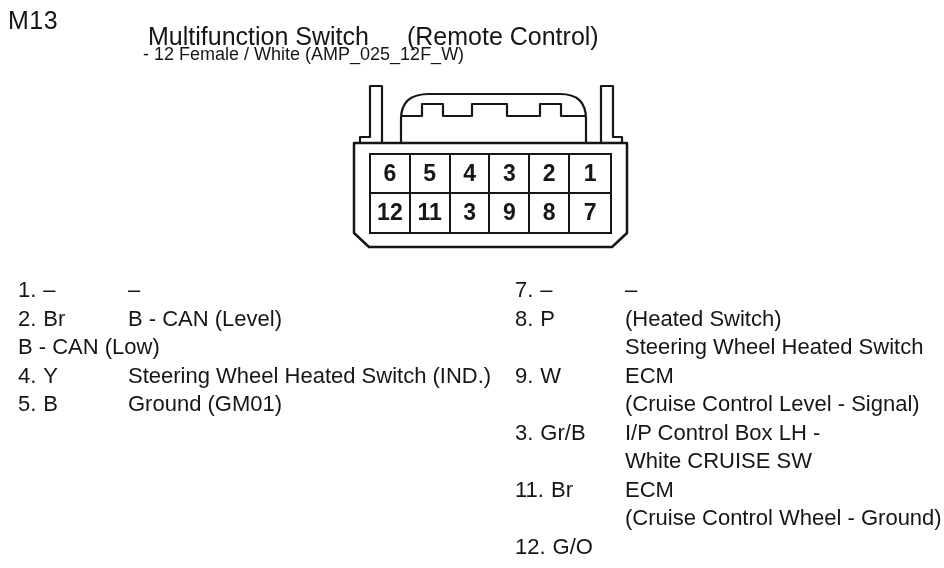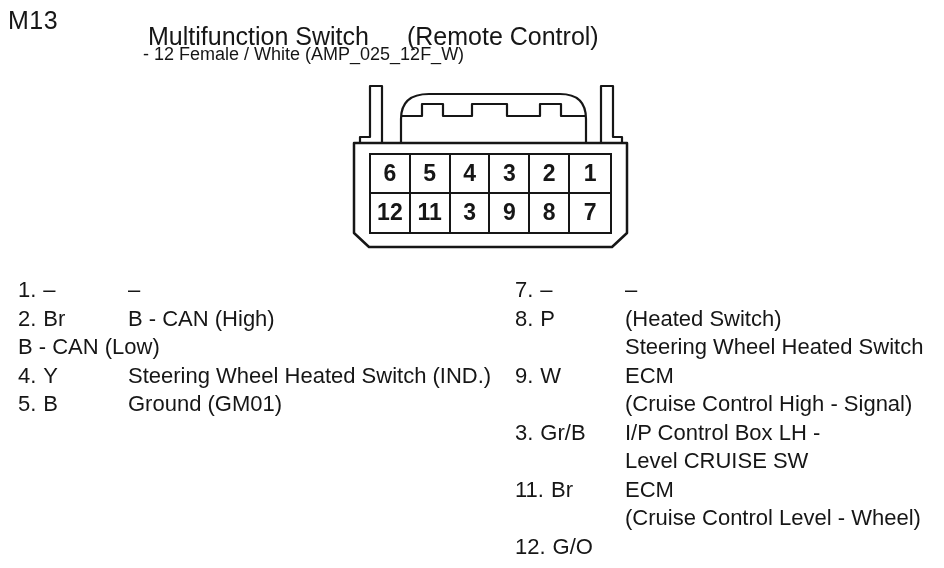--- a/index.html
+++ b/index.html
@@ -100,21 +100,21 @@
 <div class="pin-col pin-col-left">
   <div class="pin-row">
     <div class="pin-label"><span class="pin-num">1.</span><span class="pin-color">–</span></div>
     <div class="pin-desc">
         <div>–</div>
       </div>
   </div>
   <div class="pin-row">
     <div class="pin-label"><span class="pin-num">2.</span><span class="pin-color">Br</span></div>
     <div class="pin-desc">
-        <div>B - CAN (High)</div>
+        <div>B - CAN (Level)</div>
       </div>
   </div>
   <div class="pin-row">
     <div class="pin-desc">
         <div>B - CAN (Low)</div>
       </div>
   </div>
   <div class="pin-row">
     <div class="pin-label"><span class="pin-num">4.</span><span class="pin-color">Y</span></div>
     <div class="pin-desc">
@@ -140,33 +140,33 @@
     <div class="pin-label"><span class="pin-num">8.</span><span class="pin-color">P</span></div>
     <div class="pin-desc">
         <div>(Heated Switch)</div>
         <div>Steering Wheel Heated Switch</div>
       </div>
   </div>
   <div class="pin-row">
     <div class="pin-label"><span class="pin-num">9.</span><span class="pin-color">W</span></div>
     <div class="pin-desc">
         <div>ECM</div>
-        <div>(Cruise Control High - Signal)</div>
+        <div>(Cruise Control Level - Signal)</div>
       </div>
   </div>
   <div class="pin-row">
     <div class="pin-label"><span class="pin-num">3.</span><span class="pin-color">Gr/B</span></div>
     <div class="pin-desc">
         <div>I/P Control Box LH -</div>
-        <div>Level CRUISE SW</div>
+        <div>White CRUISE SW</div>
       </div>
   </div>
   <div class="pin-row">
     <div class="pin-label"><span class="pin-num">11.</span><span class="pin-color">Br</span></div>
     <div class="pin-desc">
         <div>ECM</div>
-        <div>(Cruise Control Level - Wheel)</div>
+        <div>(Cruise Control Wheel - Ground)</div>
       </div>
   </div>
   <div class="pin-row">
     <div class="pin-label"><span class="pin-num">12.</span><span class="pin-color">G/O</span></div>
   </div>
 </div>
 
 </body></html>

